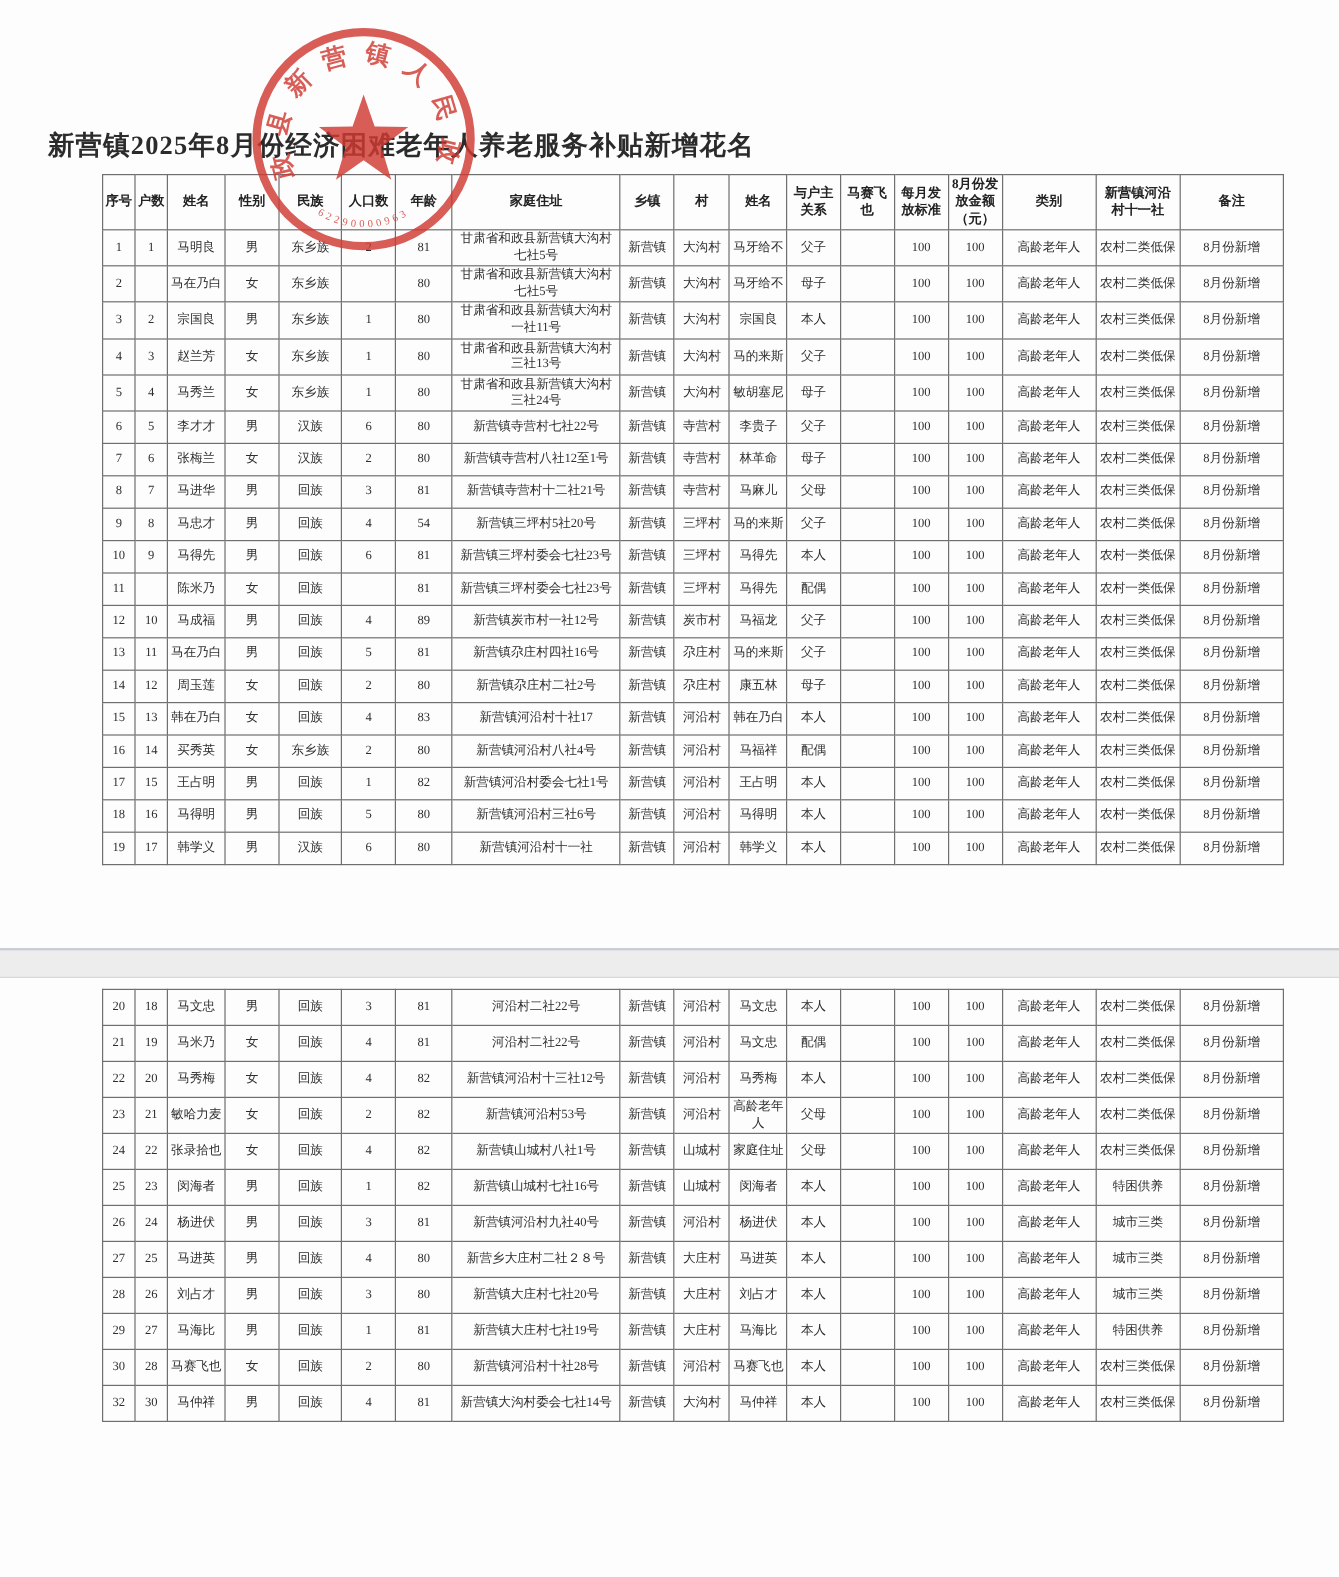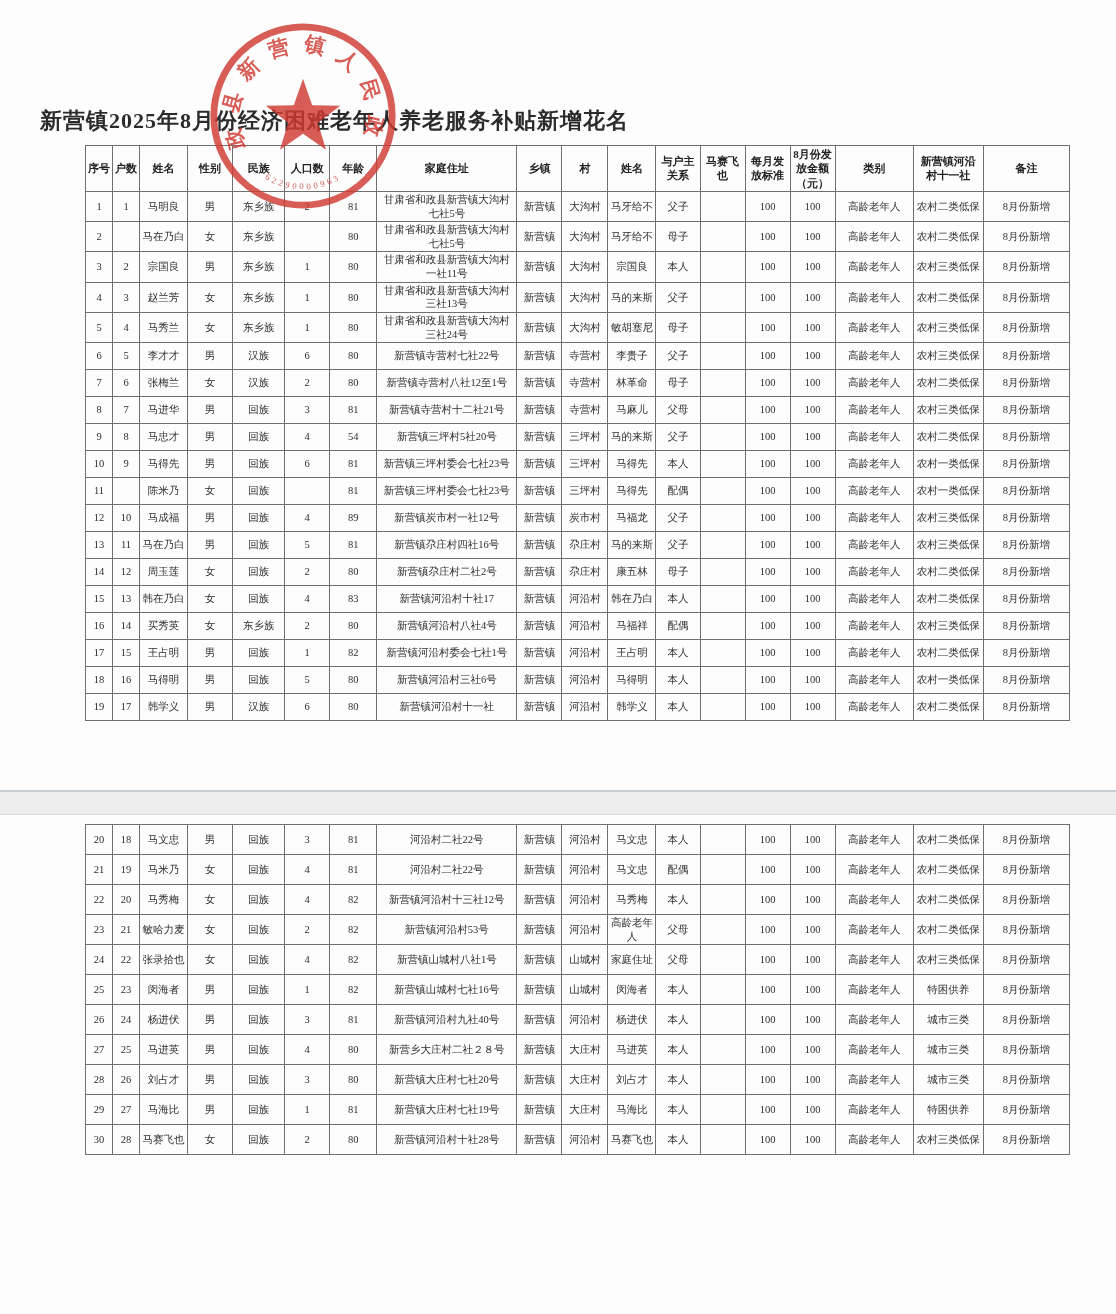--- a/index.html
+++ b/index.html
@@ -711,17 +711,37 @@
             <td>河沿村</td>
             <td>马赛飞也</td>
             <td>本人</td>
             <td></td>
             <td>100</td>
             <td>100</td>
             <td>高龄老年人</td>
             <td>农村三类低保</td>
             <td>8月份新增</td>
           </tr>
+          <tr>
+            <td>32</td>
+            <td>30</td>
+            <td>马仲祥</td>
+            <td>男</td>
+            <td>回族</td>
+            <td>4</td>
+            <td>81</td>
+            <td>新营镇大沟村委会七社14号</td>
+            <td>新营镇</td>
+            <td>大沟村</td>
+            <td>马仲祥</td>
+            <td>本人</td>
+            <td></td>
+            <td>100</td>
+            <td>100</td>
+            <td>高龄老年人</td>
+            <td>农村三类低保</td>
+            <td>8月份新增</td>
+          </tr>
         </tbody>
     </table>
   </div>
 
 </div>
 
 </body></html>

